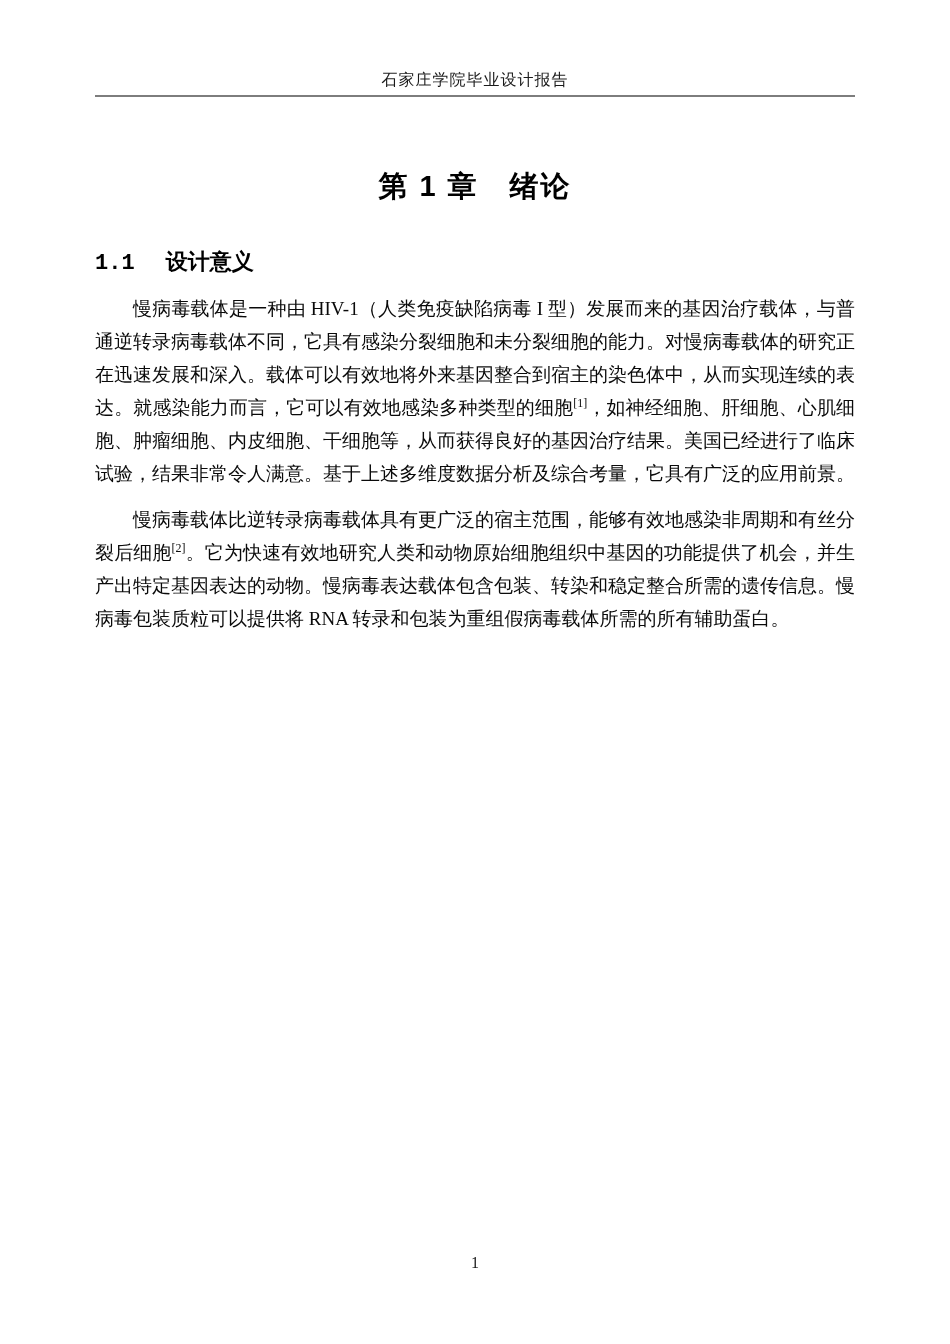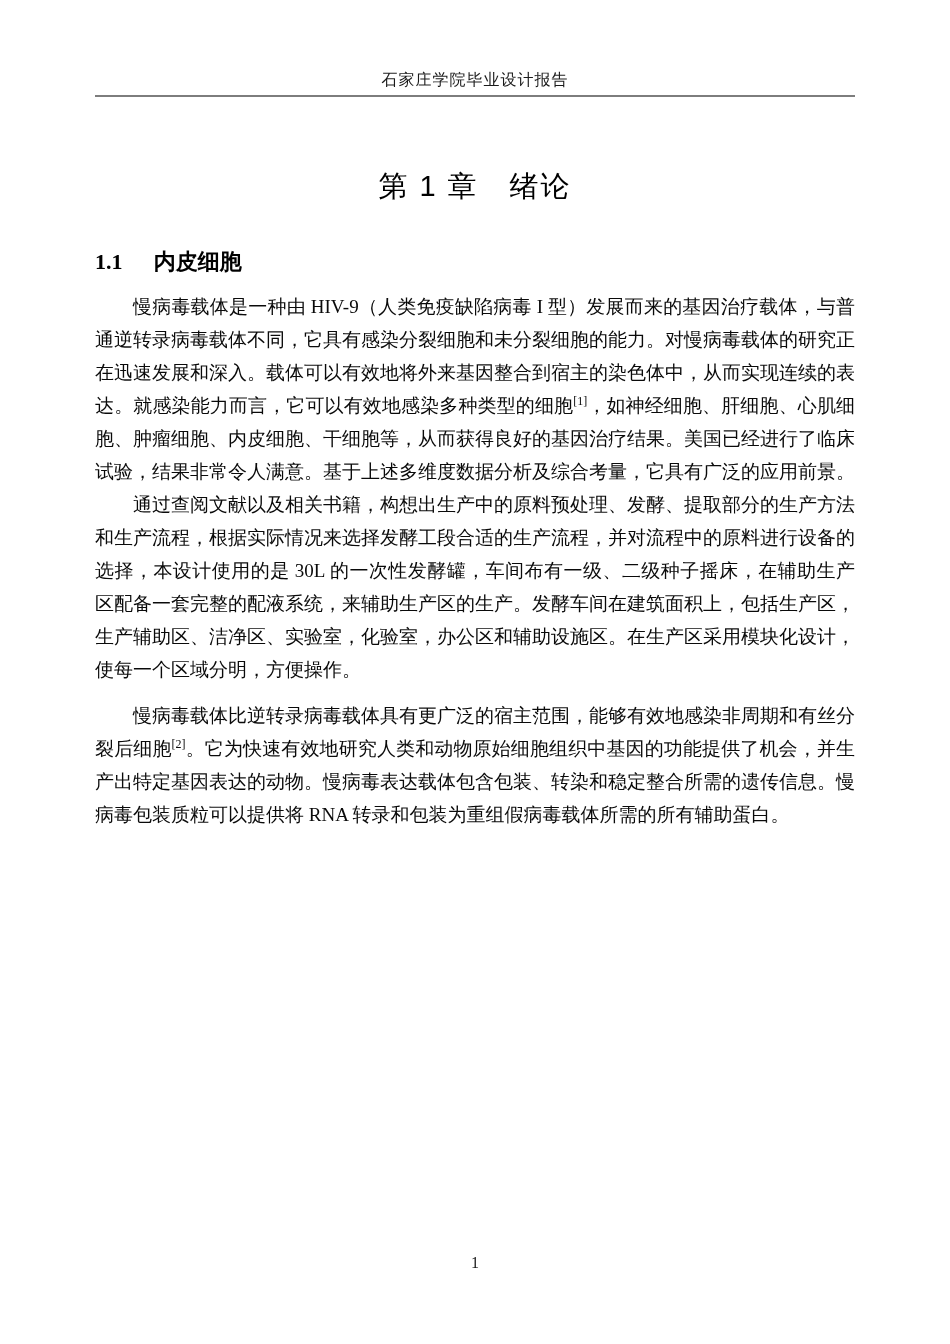--- a/index.html
+++ b/index.html
@@ -29,35 +29,35 @@
   .header-rule {
     height: 0;
     border-bottom: 2px solid #7d7d7d;
     margin-top: 6px;
   }
   h1.chapter {
     margin: 70px 0 0 0;
     text-align: center;
     font-size: 29px;
     line-height: 38px;
-    font-weight: 400;
+    font-weight: 700;
     font-family: "Liberation Sans", "DejaVu Sans", sans-serif;
     letter-spacing: 2px;
     color: #000;
   }
   h2.section {
     margin: 42px 0 0 0;
     font-size: 22px;
     line-height: 30px;
     font-weight: 700;
     font-family: "Liberation Sans", "DejaVu Sans", sans-serif;
     color: #000;
   }
   h2.section .sec-num {
-    font-family: Liberation Serif, serif;
+    font-family: Liberation Mono, monospace;
     margin-right: 25px;
   }
   h2.section.second {
     margin-top: 26px;
   }
   p.body-para {
     margin: 0;
     font-size: 19px;
     line-height: 33px;
     text-align: justify;
@@ -89,29 +89,28 @@
 
   <div class="header">
     <div class="header-title">石家庄学院毕业设计报告</div>
     <div class="header-rule"></div>
   </div>
 
   <h1 class="chapter">第 1 章　绪论</h1>
 
   <h2 class="section">
     <span class="sec-num">1.1</span>
-    <span class="sec-title">内皮细胞</span>
+    <span class="sec-title">设计意义</span>
   </h2>
 
   <p class="body-para first">
-    <span>慢病毒载体是一种由 HIV-9（人类免疫缺陷病毒 I 型）发展而来的基因治疗载体，与普通逆转录病毒载体不同，它具有感染分裂细胞和未分裂细胞的能力。对慢病毒载体的研究正在迅速发展和深入。载体可以有效地将外来基因整合到宿主的染色体中，从而实现连续的表达。就感染能力而言，它可以有效地感染多种类型的细胞</span><sup>[1]</sup><span>，如神经细胞、肝细胞、心肌细胞、肿瘤细胞、内皮细胞、干细胞等，从而获得良好的基因治疗结果。美国已经进行了临床试验，结果非常令人满意。基于上述多维度数据分析及综合考量，它具有广泛的应用前景。</span>
+    <span>慢病毒载体是一种由 HIV-1（人类免疫缺陷病毒 I 型）发展而来的基因治疗载体，与普通逆转录病毒载体不同，它具有感染分裂细胞和未分裂细胞的能力。对慢病毒载体的研究正在迅速发展和深入。载体可以有效地将外来基因整合到宿主的染色体中，从而实现连续的表达。就感染能力而言，它可以有效地感染多种类型的细胞</span><sup>[1]</sup><span>，如神经细胞、肝细胞、心肌细胞、肿瘤细胞、内皮细胞、干细胞等，从而获得良好的基因治疗结果。美国已经进行了临床试验，结果非常令人满意。基于上述多维度数据分析及综合考量，它具有广泛的应用前景。</span>
   </p>
 
 
-  <p class="body-para">通过查阅文献以及相关书籍，构想出生产中的原料预处理、发酵、提取部分的生产方法和生产流程，根据实际情况来选择发酵工段合适的生产流程，并对流程中的原料进行设备的选择，本设计使用的是 30L 的一次性发酵罐，车间布有一级、二级种子摇床，在辅助生产区配备一套完整的配液系统，来辅助生产区的生产。发酵车间在建筑面积上，包括生产区，生产辅助区、洁净区、实验室，化验室，办公区和辅助设施区。在生产区采用模块化设计，使每一个区域分明，方便操作。</p>
 
 
 
   <p class="body-para first">
     <span>慢病毒载体比逆转录病毒载体具有更广泛的宿主范围，能够有效地感染非周期和有丝分裂后细胞</span><sup>[2]</sup><span>。它为快速有效地研究人类和动物原始细胞组织中基因的功能提供了机会，并生产出特定基因表达的动物。慢病毒表达载体包含包装、转染和稳定整合所需的遗传信息。慢病毒包装质粒可以提供将 RNA 转录和包装为重组假病毒载体所需的所有辅助蛋白。</span>
   </p>
 
   <div class="page-footer">1</div>
 
 </div>

